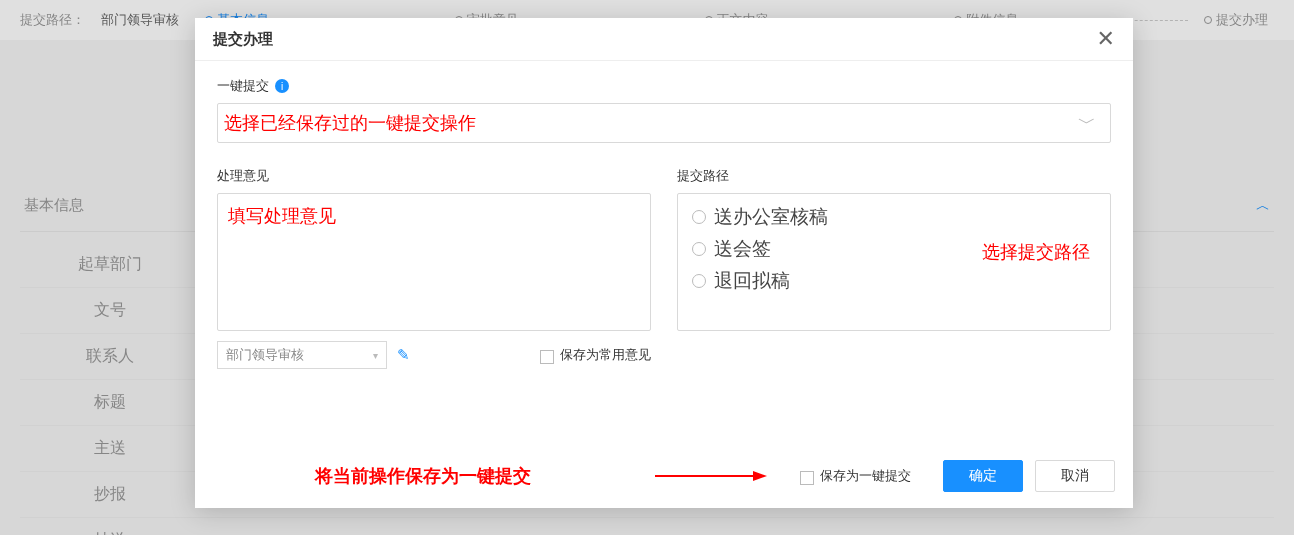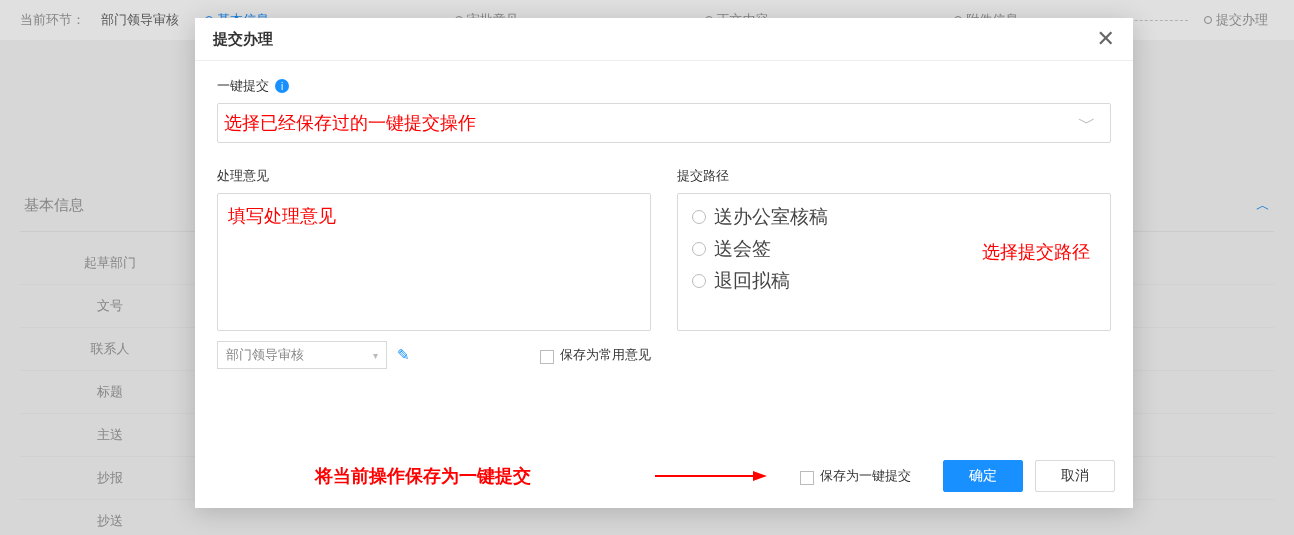--- a/index.html
+++ b/index.html
@@ -66,21 +66,21 @@
       margin-top: 10px;
     }
     .bg-form-row {
       display: block;
       border-bottom: 1px solid #eee;
       padding: 10px 0;
     }
     .bg-form-cell {
       color: #999;
       text-align: center;
-      font-size: 13px;
+      font-size: 16px;
       width: 180px;
       padding: 2px 0;
     }
 
     
     .mask {
       position: absolute;
       inset: 0;
       background: rgba(0,0,0,0.12);
     }
@@ -253,21 +253,21 @@
       width: 0; height: 0;
       border-left: 14px solid #ff0000;
       border-top: 5px solid transparent;
       border-bottom: 5px solid transparent;
     }
   </style>
 </head>
 <body>
 
 <div class="bg-tabs">
-  <span>当前环节：</span>
+  <span>提交路径：</span>
   <span class="bg-tab-label">部门领导审核</span>
 
   <span class="push-right"></span>
 
   <span class="bg-tab">
     <span class="bg-circle active"></span>
     <span class="bg-tab-link active">基本信息</span>
   </span>
   <span class="bg-dash"></span>
   <span class="bg-tab">

